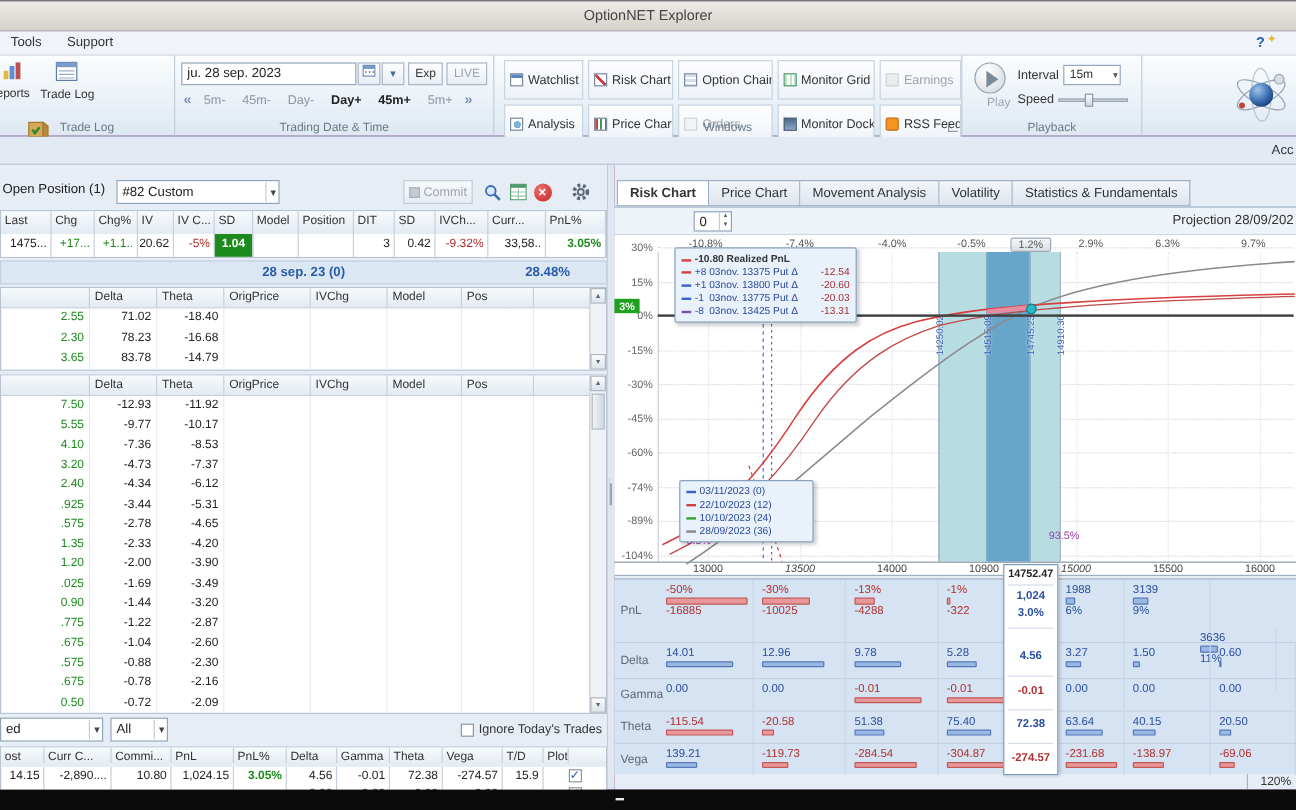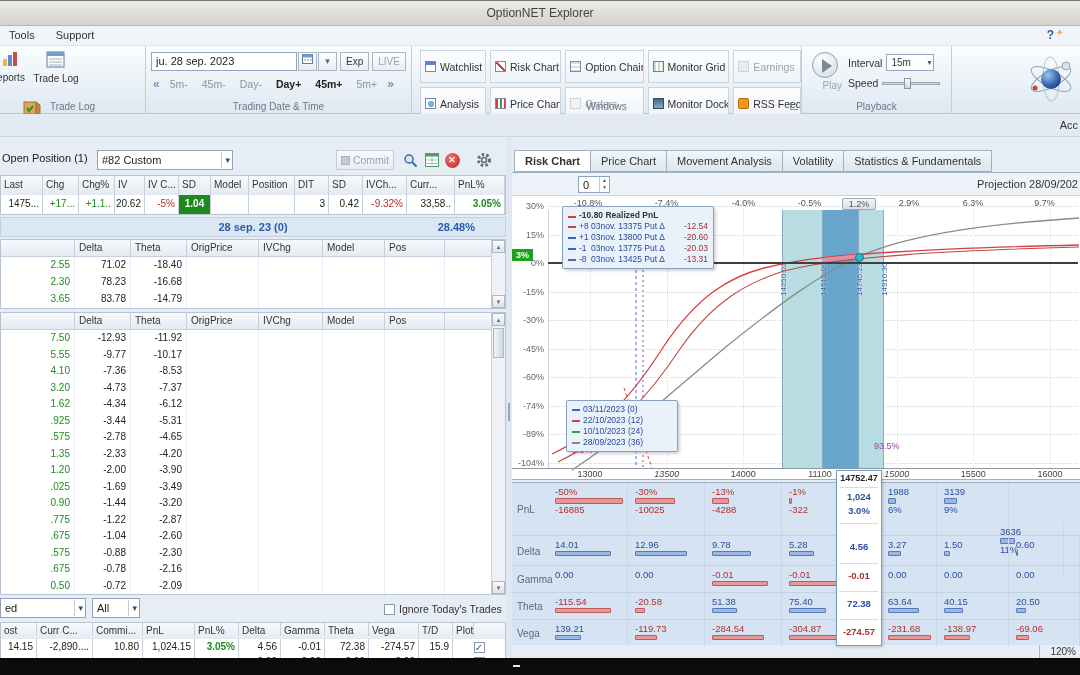--- a/index.html
+++ b/index.html
@@ -519,21 +519,21 @@
           <div class="leg-row">
           <span class="lc lc1">3.20</span>
             <span class="lc lc2">-4.73</span>
             <span class="lc lc3">-7.37</span>
             <span class="lc lc4"></span>
             <span class="lc lc5"></span>
             <span class="lc lc6"></span>
             <span class="lc lc7"></span>
         </div>
           <div class="leg-row">
-          <span class="lc lc1">1.62</span>
+          <span class="lc lc1">2.40</span>
             <span class="lc lc2">-4.34</span>
             <span class="lc lc3">-6.12</span>
             <span class="lc lc4"></span>
             <span class="lc lc5"></span>
             <span class="lc lc6"></span>
             <span class="lc lc7"></span>
         </div>
           <div class="leg-row">
           <span class="lc lc1">.925</span>
             <span class="lc lc2">-3.44</span>
@@ -811,21 +811,21 @@
         <div class="y-label" style="left: 0px; top: 233px; width: 32px;">-89%</div>
         <div class="grid-h" style="left: 36px; top: 266.5px; width: 530px;"></div>
         <div class="y-label" style="left: 0px; top: 261.5px; width: 32px;">-104%</div>
         <div class="grid-v" style="left: 78px; top: 14px; height: 258px;"></div>
         <div class="x-label" style="left: 54px; top: 273px; width: 48px;">13000</div>
         <div class="grid-v" style="left: 154.667px; top: 14px; height: 258px;"></div>
         <div class="x-label" style="left: 130.667px; top: 273px; width: 48px; font-style: italic;">13500</div>
         <div class="grid-v" style="left: 231.333px; top: 14px; height: 258px;"></div>
         <div class="x-label" style="left: 207.333px; top: 273px; width: 48px;">14000</div>
         <div class="grid-v" style="left: 308px; top: 14px; height: 258px;"></div>
-        <div class="x-label" style="left: 284px; top: 273px; width: 48px;">11100</div>
+        <div class="x-label" style="left: 284px; top: 273px; width: 48px;">10900</div>
         <div class="grid-v" style="left: 384.667px; top: 14px; height: 258px;"></div>
         <div class="x-label" style="left: 360.667px; top: 273px; width: 48px; font-style: italic;">15000</div>
         <div class="grid-v" style="left: 461.333px; top: 14px; height: 258px;"></div>
         <div class="x-label" style="left: 437.333px; top: 273px; width: 48px;">15500</div>
         <div class="grid-v" style="left: 538px; top: 14px; height: 258px;"></div>
         <div class="x-label" style="left: 514px; top: 273px; width: 48px;">16000</div>
         <div class="band-light" style="left: 269.67px; top: 14px; width: 101.243px; height: 258px;"></div>
         <div class="band-dark" style="left: 310.314px; top: 14px; width: 35.2881px; height: 258px;"></div>
         <div class="sd-line" style="left: 269.67px; top: 14px; height: 258px;"></div>
         <div class="sd-label" style="left: 266.67px; top: 100px;">14250.02</div>

